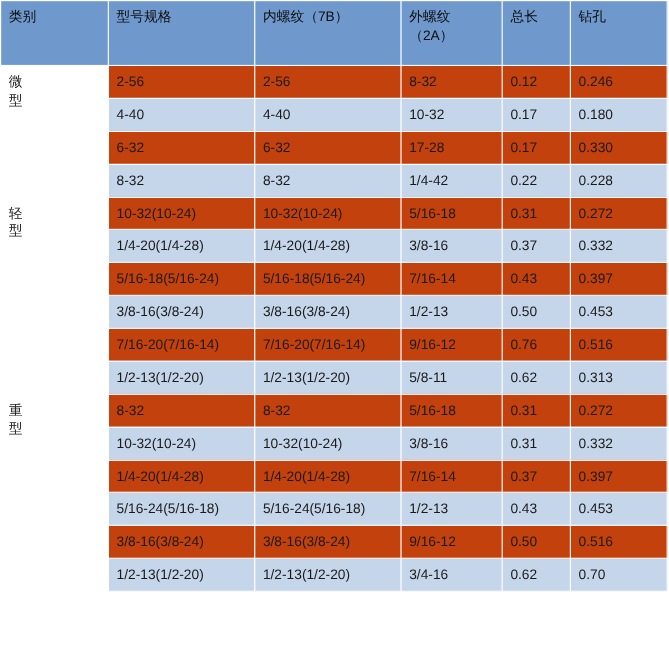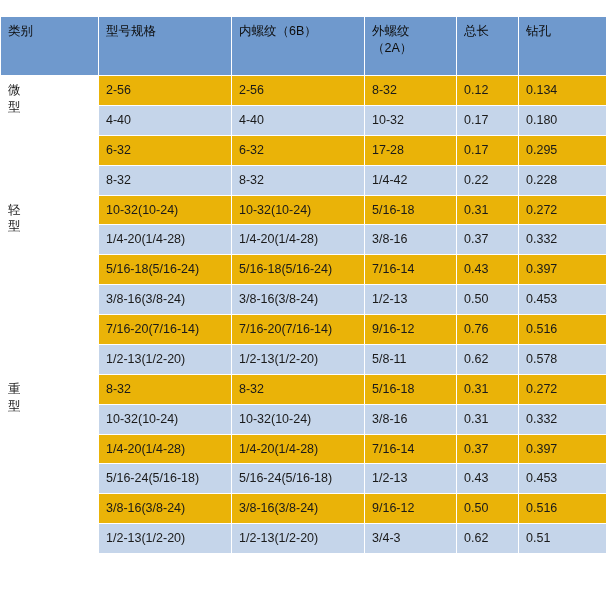--- a/index.html
+++ b/index.html
@@ -12,21 +12,20 @@
     height: 604px;
     font-family: "Liberation Sans", sans-serif;
     overflow: hidden;
   }
   table.spec-table {
     border-collapse: collapse;
     table-layout: fixed;
     width: 568px;
     font-size: 12.5px;
     color: #1a1a1a;
-    margin-top: 16px;
   }
   table.spec-table td,
   table.spec-table th {
     border: 1px solid #ffffff;
     padding: 6px 7px 6px 7px;
     vertical-align: top;
     text-align: left;
     font-weight: normal;
     line-height: 1.35;
     word-wrap: break-word;
@@ -46,74 +45,74 @@
   col.c4 { width: 62px; }
   col.c5 { width: 88px; }
 
   td.cat {
     background: #ffffff;
     text-align: center;
     vertical-align: top;
     padding-top: 7px;
     color: #1a1a1a;
   }
-  .row-a td.data { background: #eab308; }
+  .row-a td.data { background: #c2410c; }
   .row-b td.data { background: #c5d5ea; }
   td.data { background: #dbe5f1; }
 </style>
 </head>
 <body>
 
 <table class="spec-table">
   <colgroup>
     <col class="c0">
       <col class="c1">
       <col class="c2">
       <col class="c3">
       <col class="c4">
       <col class="c5">
   </colgroup>
   <thead>
     <tr>
       <th>类别</th>
       <th>型号规格</th>
-      <th>内螺纹（6B）</th>
+      <th>内螺纹（7B）</th>
       <th>
         <div>外螺纹</div>
         <div>（2A）</div>
       </th>
       <th>总长</th>
       <th>钻孔</th>
     </tr>
   </thead>
   <tbody>
       <tr class="row-a">
         <td class="cat" rowspan="4">
           <div>微</div>
           <div>型</div>
         </td>
         <td class="data">2-56</td>
         <td class="data">2-56</td>
         <td class="data">8-32</td>
         <td class="data">0.12</td>
-        <td class="data">0.134</td>
+        <td class="data">0.246</td>
       </tr>
       <tr class="row-b">
         <td class="data">4-40</td>
         <td class="data">4-40</td>
         <td class="data">10-32</td>
         <td class="data">0.17</td>
         <td class="data">0.180</td>
       </tr>
       <tr class="row-a">
         <td class="data">6-32</td>
         <td class="data">6-32</td>
         <td class="data">17-28</td>
         <td class="data">0.17</td>
-        <td class="data">0.295</td>
+        <td class="data">0.330</td>
       </tr>
       <tr class="row-b">
         <td class="data">8-32</td>
         <td class="data">8-32</td>
         <td class="data">1/4-42</td>
         <td class="data">0.22</td>
         <td class="data">0.228</td>
       </tr>
       <tr class="row-a">
         <td class="cat" rowspan="6">
@@ -152,21 +151,21 @@
         <td class="data">7/16-20(7/16-14)</td>
         <td class="data">9/16-12</td>
         <td class="data">0.76</td>
         <td class="data">0.516</td>
       </tr>
       <tr class="row-b">
         <td class="data">1/2-13(1/2-20)</td>
         <td class="data">1/2-13(1/2-20)</td>
         <td class="data">5/8-11</td>
         <td class="data">0.62</td>
-        <td class="data">0.578</td>
+        <td class="data">0.313</td>
       </tr>
       <tr class="row-a">
         <td class="cat" rowspan="6">
           <div>重</div>
           <div>型</div>
         </td>
         <td class="data">8-32</td>
         <td class="data">8-32</td>
         <td class="data">5/16-18</td>
         <td class="data">0.31</td>
@@ -196,18 +195,18 @@
       <tr class="row-a">
         <td class="data">3/8-16(3/8-24)</td>
         <td class="data">3/8-16(3/8-24)</td>
         <td class="data">9/16-12</td>
         <td class="data">0.50</td>
         <td class="data">0.516</td>
       </tr>
       <tr class="row-b">
         <td class="data">1/2-13(1/2-20)</td>
         <td class="data">1/2-13(1/2-20)</td>
-        <td class="data">3/4-3</td>
+        <td class="data">3/4-16</td>
         <td class="data">0.62</td>
-        <td class="data">0.51</td>
+        <td class="data">0.70</td>
       </tr>
     </tbody>
 </table>
 
 </body></html>

